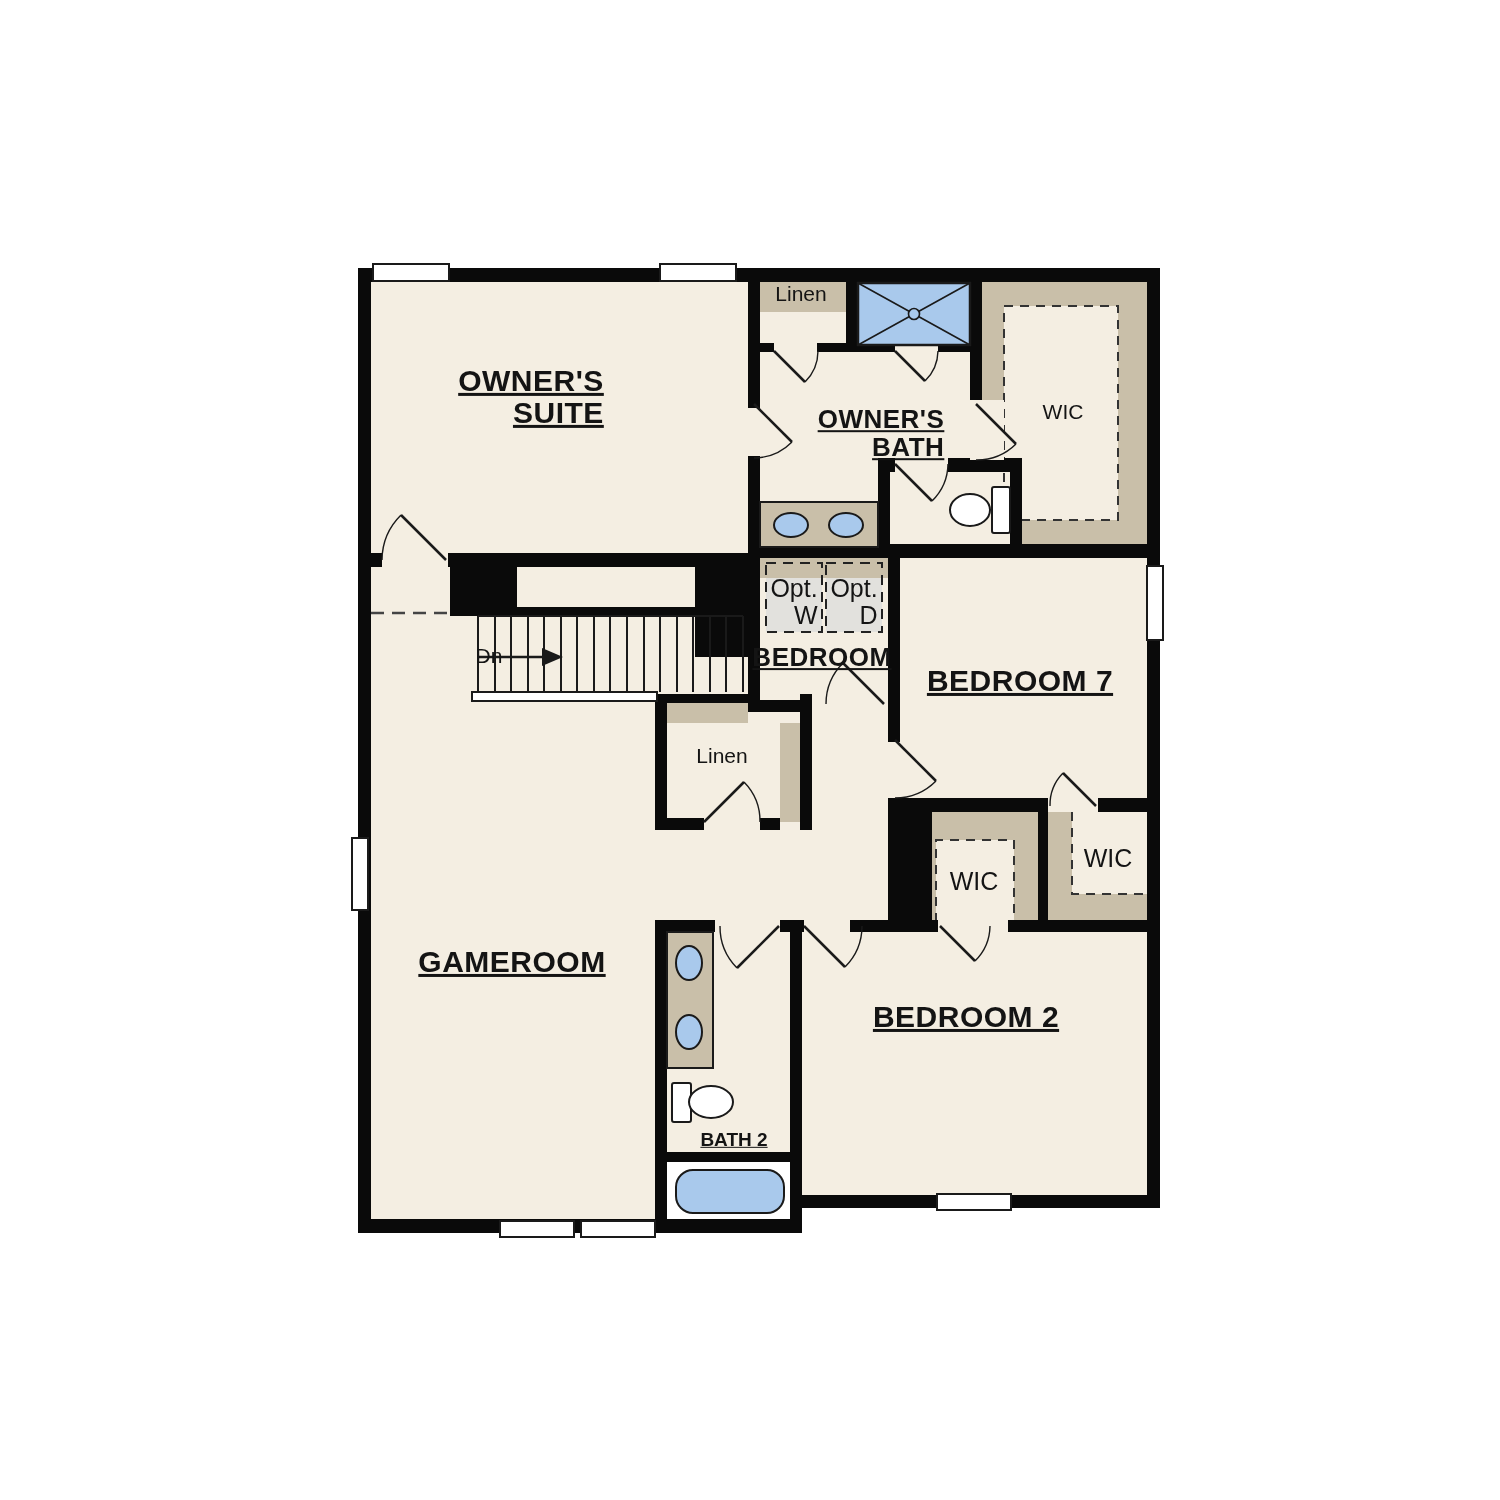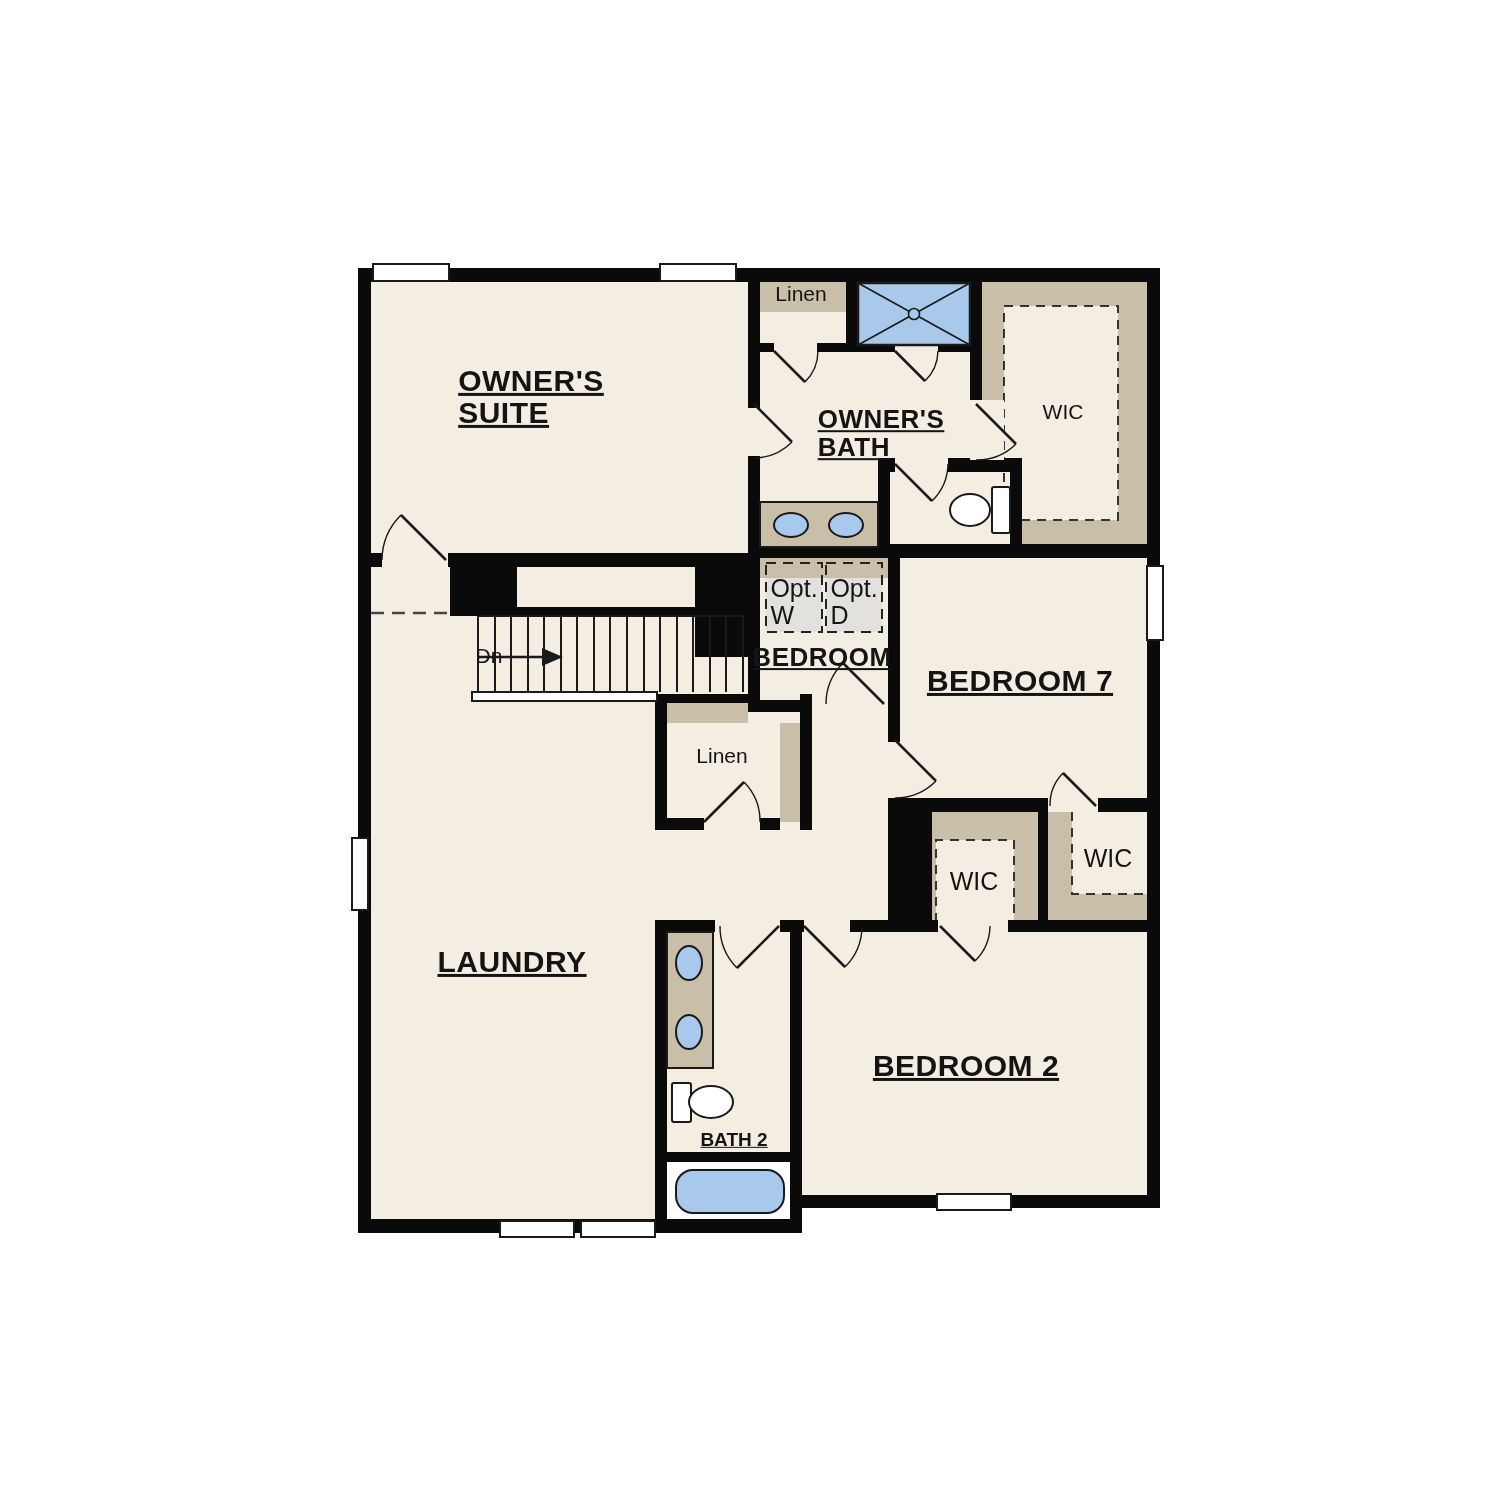--- a/index.html
+++ b/index.html
@@ -1,19 +1,19 @@
 <!DOCTYPE html>
 <html><head>
 <meta charset="utf-8">
 <style>
   html,body{margin:0;padding:0;background:#ffffff;}
   .stage{position:relative;width:1500px;height:1500px;background:#ffffff;overflow:hidden;
          font-family:"Liberation Sans",sans-serif;}
   svg{position:absolute;left:0;top:0;}
-  .lbl{position:absolute;transform:translate(-50%,-50%);text-align:left;color:#141414;
+  .lbl{position:absolute;transform:translate(-50%,-50%);text-align:right;color:#141414;
        white-space:nowrap;line-height:1.07;}
   .b{font-weight:bold;text-decoration:underline;}
   .room{font-size:30px;letter-spacing:.5px;}
   .room2{font-size:26px;letter-spacing:.5px;}
   .bath2sz{font-size:19px;}
   .sm{font-size:21px;}
   .xs{font-size:25px;}
 </style>
 </head>
 <body>
@@ -224,16 +224,16 @@
   <div class="lbl xs" style="left:854px;top:602px;">
     <div>Opt.</div>
     <div>D</div>
   </div>
   <div class="lbl room2 b" style="left:822px;top:658px;">BEDROOM</div>
   <div class="lbl sm" style="left:461px;top:656px;margin-left:28px;">Dn</div>
   <div class="lbl room b" style="left:1020px;top:681px;">BEDROOM 7</div>
   <div class="lbl sm" style="left:722px;top:756px;">Linen</div>
   <div class="lbl xs" style="left:974px;top:881px;">WIC</div>
   <div class="lbl xs" style="left:1108px;top:858px;">WIC</div>
-  <div class="lbl room b" style="left:512px;top:962px;">LAUNDRY</div>
+  <div class="lbl room b" style="left:512px;top:962px;">GAMEROOM</div>
   <div class="lbl bath2sz b" style="left:734px;top:1140px;">BATH 2</div>
-  <div class="lbl room b" style="left:966px;top:1066px;">BEDROOM 2</div>
+  <div class="lbl room b" style="left:966px;top:1017px;">BEDROOM 2</div>
 </div>
 
 </body></html>

